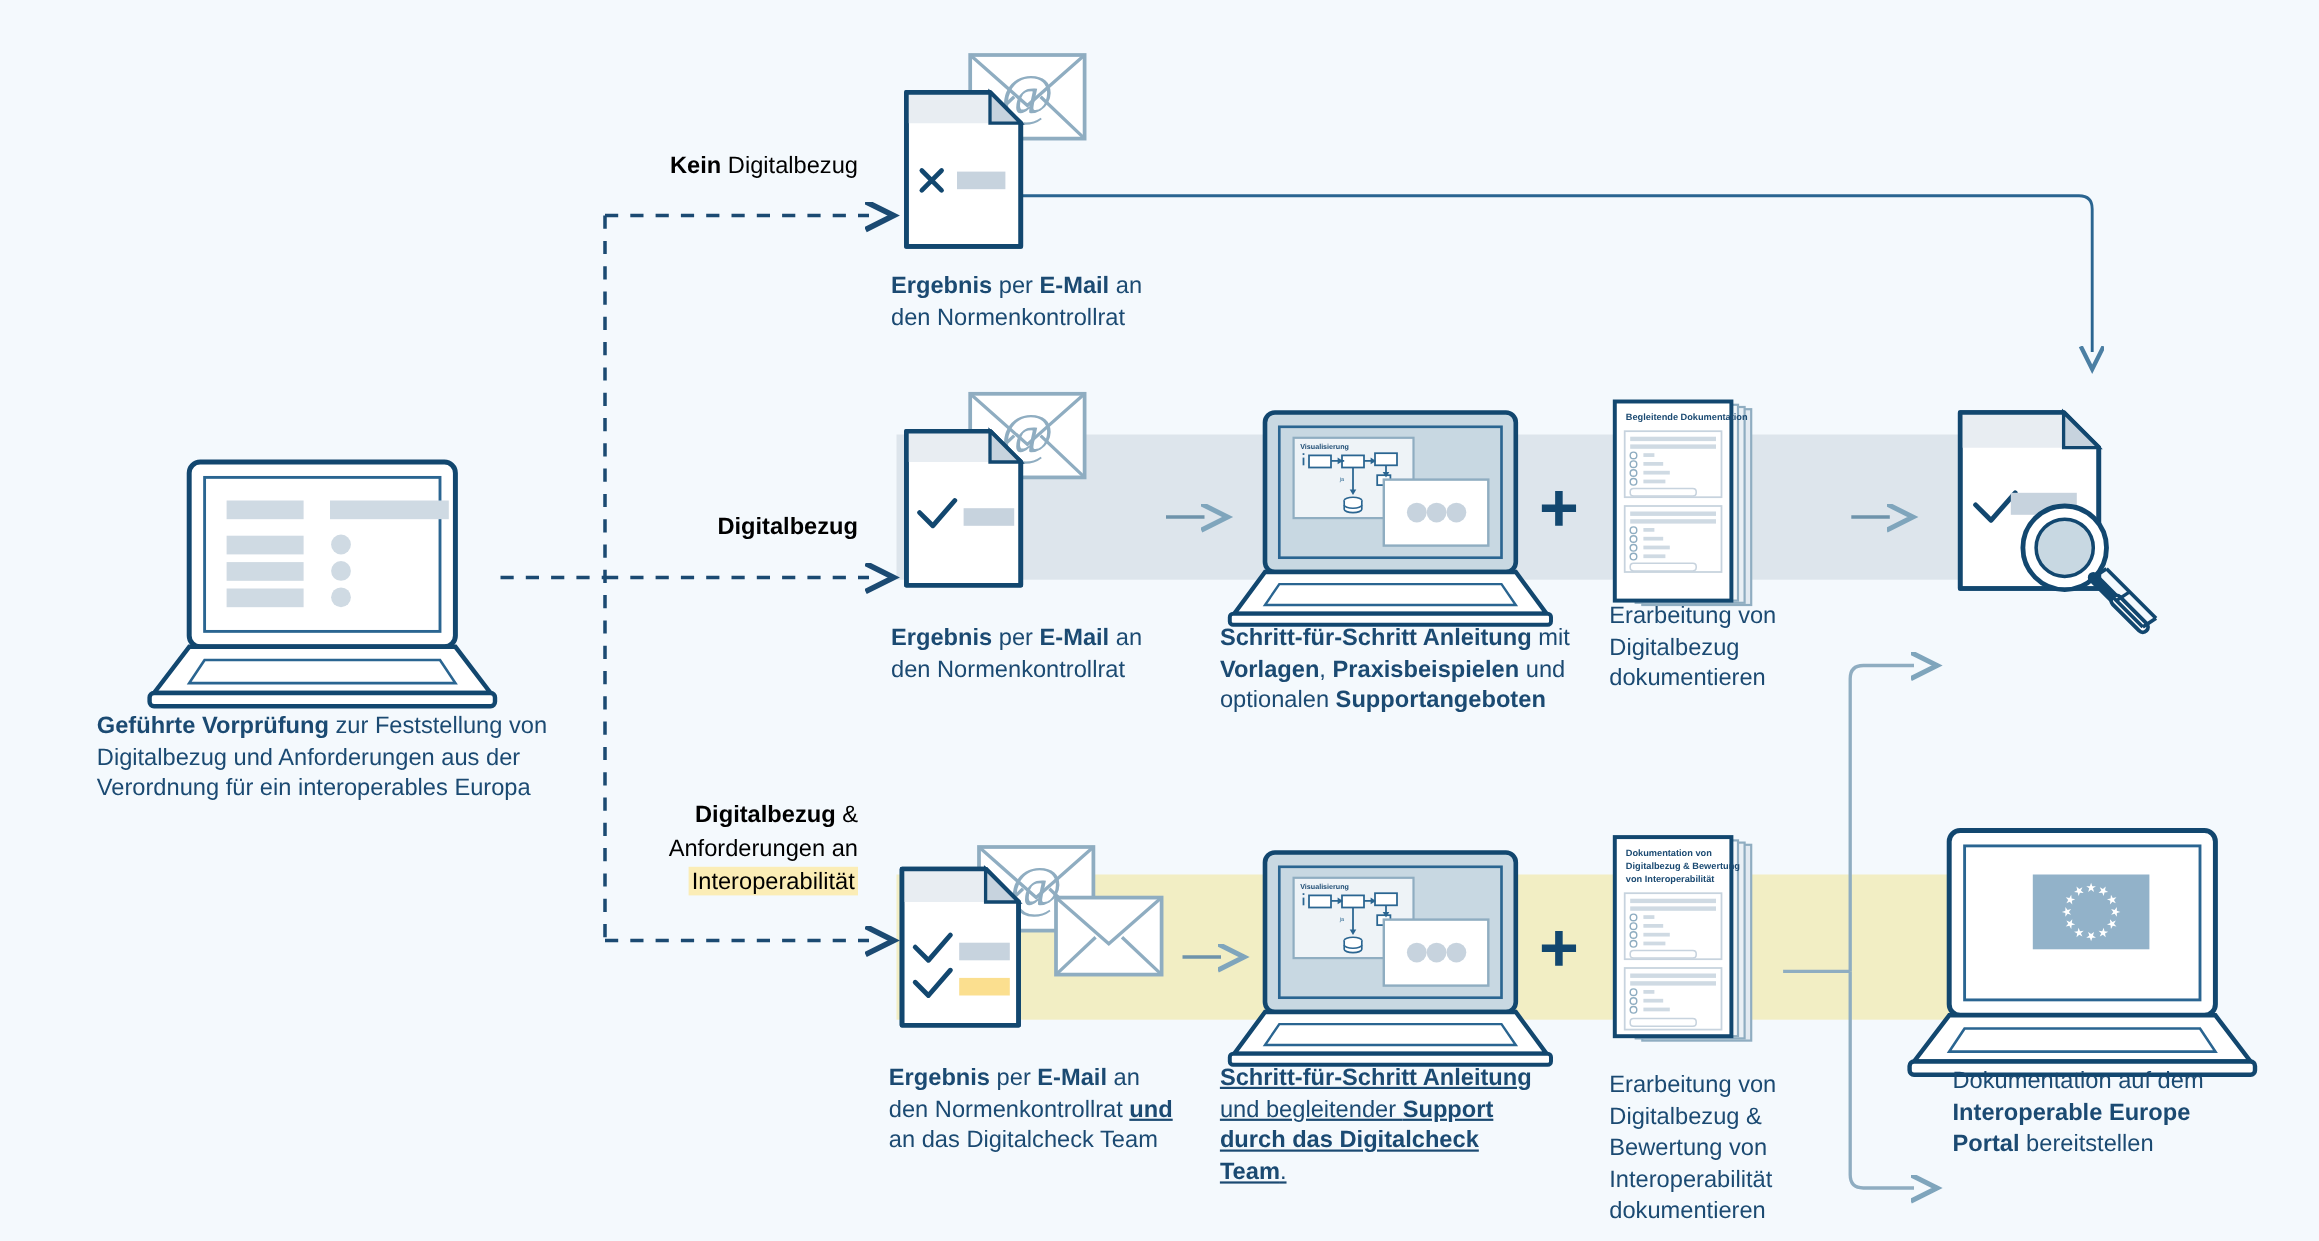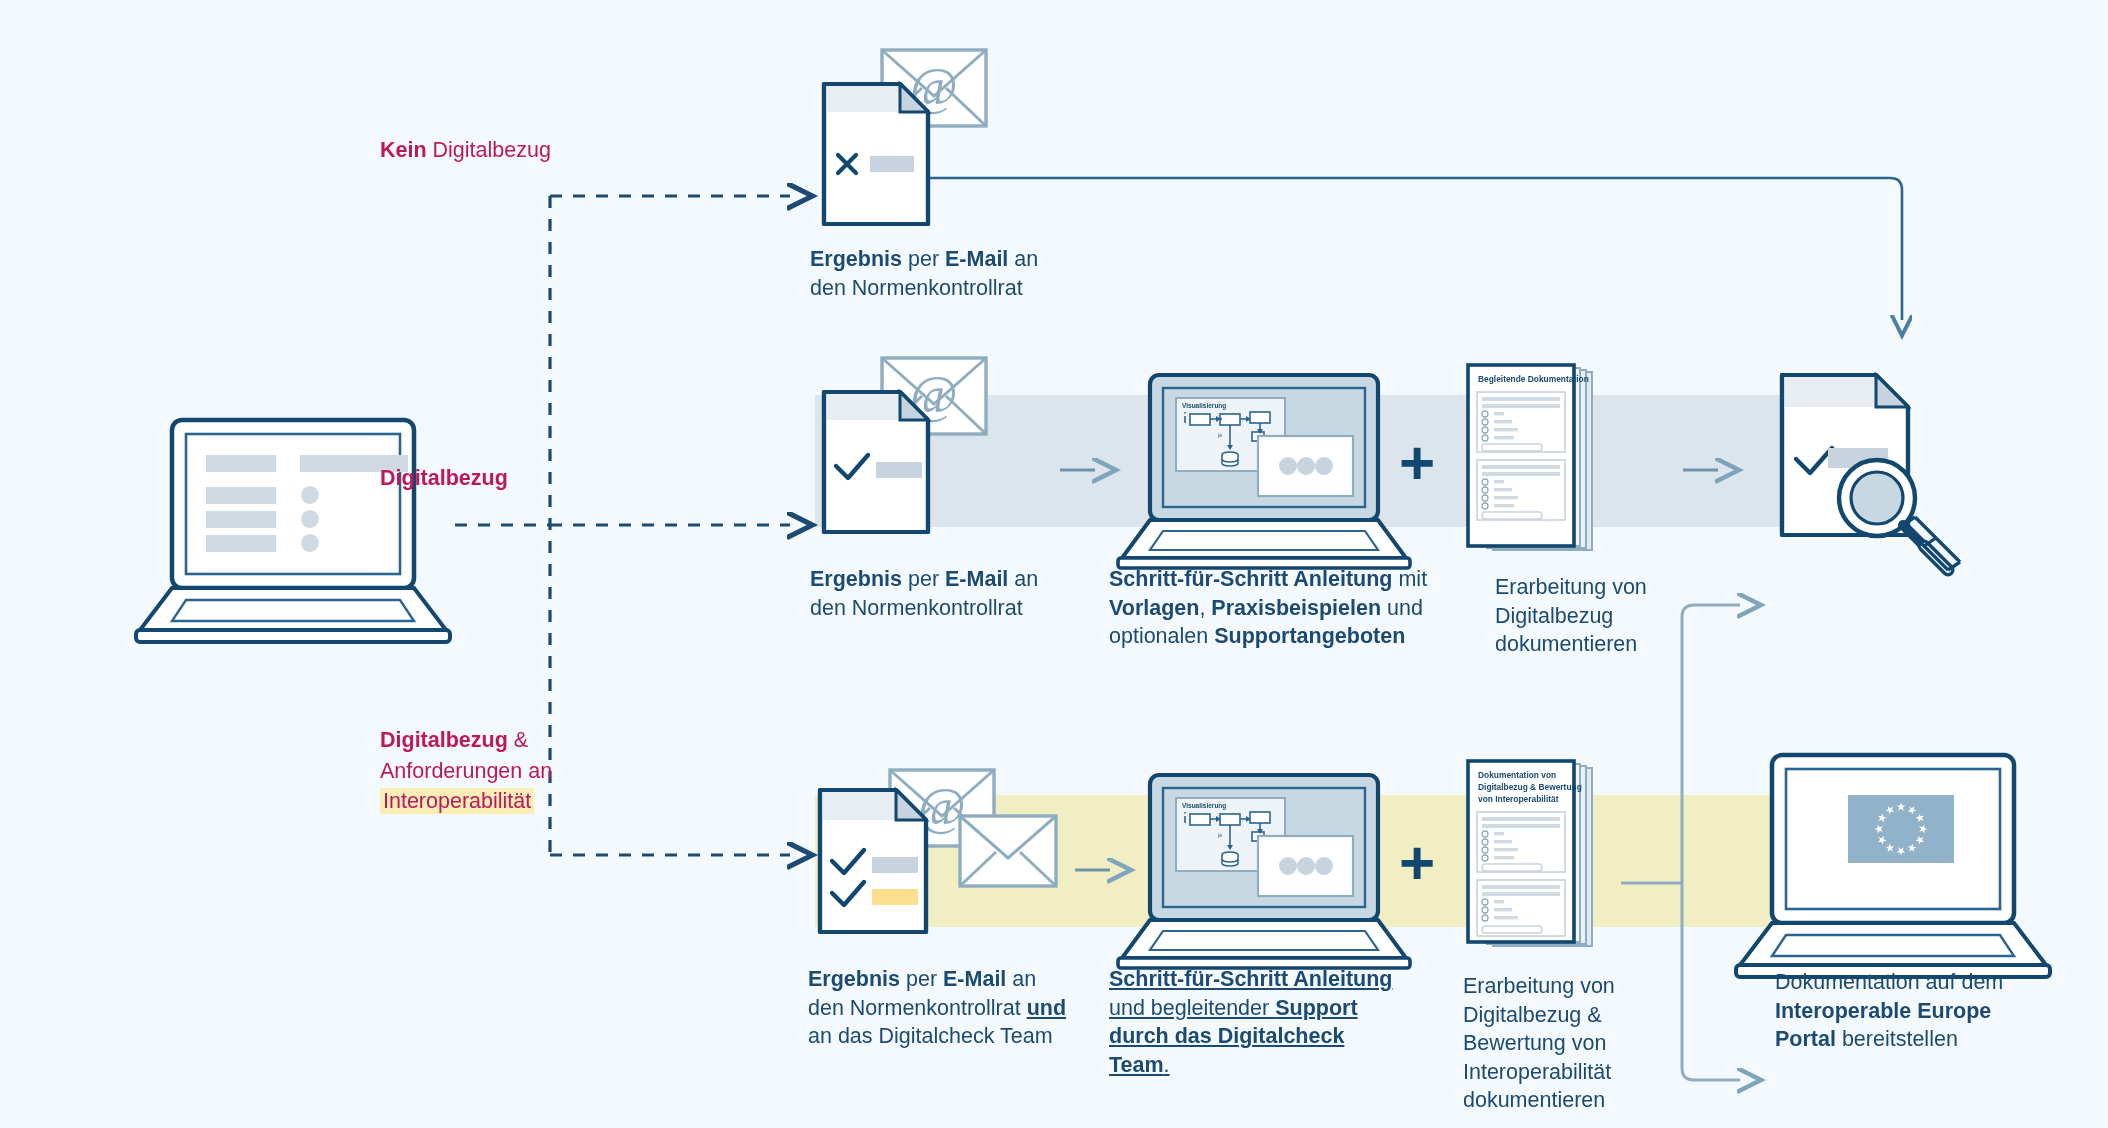--- a/index.html
+++ b/index.html
@@ -10,21 +10,21 @@
     color:#1b4a72;
     overflow:hidden;
     position:relative;
   }
   #stage{position:absolute;left:0;top:0;width:2108px;height:1128px;}
   svg.layer{position:absolute;left:0;top:0;width:2108px;height:1128px;}
   .cap{position:absolute;font-size:21.5px;line-height:1.33;color:#1b4a72;}
   .cap b{font-weight:bold;}
   .cap u{text-decoration:underline;}
   .hl{background:#fbedb6;padding:1px 3px;}
-  .branchlabel{position:absolute;font-size:21.5px;line-height:1.42;color:#be185d;}
+  .branchlabel{position:absolute;font-size:21.5px;line-height:1.42;color:#000000;text-align:right;}
   .branchlabel b{font-weight:bold;}
   .plus{position:absolute;color:#12476f;font-size:62px;font-weight:bold;line-height:1;}
 </style>
 </head>
 <body>
 
 <div id="stage">
 
 <svg class="layer" viewBox="0 0 2108 1128">
   <defs>
@@ -355,20 +355,23 @@
               <polygon points="0,-4.6 1.1,-1.4 4.4,-1.4 1.7,0.6 2.7,3.8 0,1.8 -2.7,3.8 -1.7,0.6 -4.4,-1.4 -1.1,-1.4"></polygon>
             </g>
       </g>
     </g>
     <path d="M1772 923 L1740 965 H2046 L2014 923 Z" fill="#ffffff" stroke="#12476f" stroke-width="4"></path>
     <path d="M1786 935 L1772 956 H2014 L2000 935 Z" fill="#ffffff" stroke="#2a6591" stroke-width="2.4"></path>
     <rect x="1736" y="965" width="314" height="12" rx="4" fill="#ffffff" stroke="#12476f" stroke-width="4"></rect>
   </g>
 </svg>
 
+<div class="cap" style="left:88px;top:645px;width:420px;">
+  <b>Geführte Vorprüfung</b><span> zur Feststellung von Digitalbezug und Anforderungen aus der Verordnung für ein interoperables Europa</span>
+</div>
 
 <div class="branchlabel" style="left:380px;top:135px;width:400px;">
   <b>Kein</b><span> Digitalbezug</span>
 </div>
 
 <div class="branchlabel" style="left:380px;top:463px;width:400px;">
   <b>Digitalbezug</b>
 </div>
 
 <div class="branchlabel" style="left:380px;top:725px;width:400px;">
@@ -376,21 +379,21 @@
   <div>Anforderungen an</div>
   <div><span class="hl">Interoperabilität</span></div>
 </div>
 
 <div class="cap" style="left:810px;top:245px;width:250px;"><b>Ergebnis</b> per <b>E-Mail</b> an den Normenkontrollrat</div>
 
 <div class="cap" style="left:810px;top:565px;width:250px;"><b>Ergebnis</b> per <b>E-Mail</b> an den Normenkontrollrat</div>
 
 <div class="cap" style="left:1109px;top:565px;width:330px;"><b>Schritt-für-Schritt Anleitung</b> mit <b>Vorlagen</b>, <b>Praxisbeispielen</b> und optionalen <b>Supportangeboten</b></div>
 
-<div class="cap" style="left:1463px;top:573px;width:210px;margin-left:32px;">Erarbeitung von Digitalbezug dokumentieren</div>
+<div class="cap" style="left:1463px;top:545px;width:210px;">Erarbeitung von Digitalbezug dokumentieren</div>
 
 
 <div class="cap" style="left:808px;top:965px;width:265px;"><b>Ergebnis</b> per <b>E-Mail</b> an den Normenkontrollrat <b><u>und</u></b> an das Digitalcheck Team</div>
 
 <div class="cap" style="left:1109px;top:965px;width:300px;text-decoration:underline;"><b>Schritt-für-Schritt Anleitung</b> und begleitender <b>Support durch das Digitalcheck Team</b>.</div>
 
 <div class="cap" style="left:1775px;top:968px;width:250px;">Dokumentation auf dem <b>Interoperable Europe Portal</b> bereitstellen</div>
 
 <div class="cap" style="left:1463px;top:972px;width:240px;">Erarbeitung von Digitalbezug &amp; Bewertung von Interoperabilität dokumentieren</div>
 

